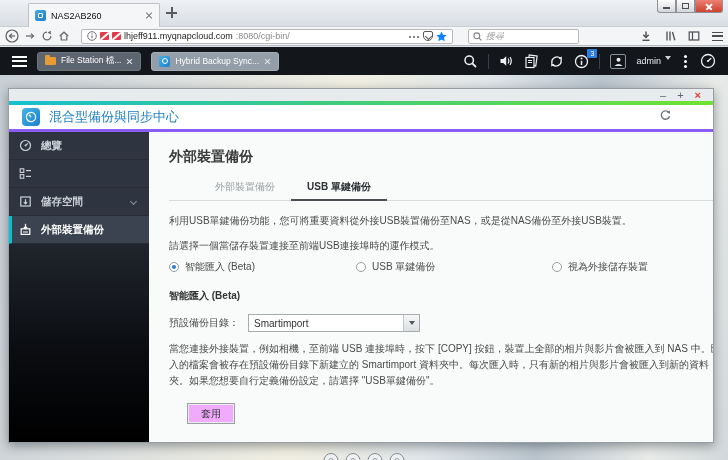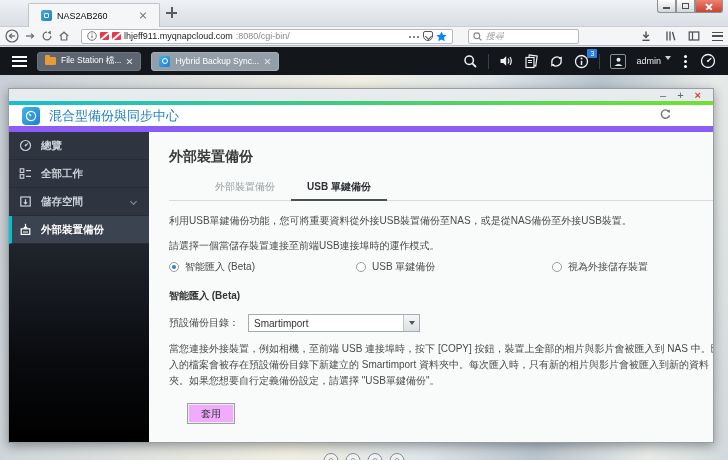--- a/index.html
+++ b/index.html
@@ -5,21 +5,21 @@
   * { margin:0; padding:0; box-sizing:border-box; }
   html,body { width:728px; height:460px; overflow:hidden; }
   body { font-family:"Liberation Sans","DejaVu Sans",sans-serif; }
   #screen { position:relative; width:728px; height:460px; overflow:hidden; background:#dee2e6; }
 
   
   .ff-titlebar { position:absolute; top:0; left:0; right:0; height:27px;
     background:linear-gradient(#eef1f5,#d9dee4); border-bottom:1px solid #c9ccd0; }
   .ff-tab { position:absolute; left:28px; top:3px; width:132px; height:24px;
     background:#f5f6f7; border:1px solid #c2c2c6; border-bottom:none; border-radius:2px 2px 0 0;
-    display:flex; align-items:center; gap:5px; padding:0 12px; font-size:9px; color:#0c0c0d; }
+    display:flex; align-items:center; gap:5px; padding:0 6px; font-size:9px; color:#0c0c0d; }
   .favicon { width:11px; height:11px; border-radius:2px; background:linear-gradient(135deg,#4aa8e0,#1f7ec9);
     position:relative; flex:0 0 auto; }
   .favicon::after { content:""; position:absolute; inset:3px; border:1px solid #fff; border-radius:1px; }
   .tab-title { flex:1; white-space:nowrap; overflow:hidden; }
   .tab-close { width:8px; height:8px; position:relative; flex:0 0 auto; }
   .tab-close::before,.tab-close::after { content:""; position:absolute; top:3.5px; left:0; width:8px; height:1px; background:#74747a; }
   .tab-close::before { transform:rotate(45deg);} .tab-close::after { transform:rotate(-45deg);}
   .ff-newtab { position:absolute; left:166px; top:7px; width:11px; height:11px; }
   .ff-newtab::before { content:""; position:absolute; left:5px; top:0; width:1.5px; height:11px; background:#5a5a5f; }
   .ff-newtab::after  { content:""; position:absolute; top:5px; left:0; width:11px; height:1.5px; background:#5a5a5f; }
@@ -87,21 +87,21 @@
   .caret { width:0; height:0; border-left:3.5px solid transparent; border-right:3.5px solid transparent; border-top:4px solid #cfd4da; }
   .vdots { width:3px; height:3px; border-radius:50%; background:#fff; box-shadow:0 -5px 0 #fff, 0 5px 0 #fff; margin:0 3px; }
 
   
   .app-window { position:absolute; left:8px; top:41px; width:706px; height:355px; background:#fff;
     border:1px solid #989ea6; box-shadow:0 3px 10px rgba(20,25,30,.4); display:flex; flex-direction:column; }
   .win-strip { height:12px; background:#e7ebee; display:flex; justify-content:flex-end; align-items:center;
     gap:11px; padding-right:12px; font-size:11px; line-height:10px; color:#5f666d; }
   .win-strip .c-close { color:#e03c2f; font-weight:bold; }
   .accent { height:4px; background:linear-gradient(90deg,#17bfd0 0%,#3ecb80 45%,#71e231 100%); }
-  .app-titlebar { height:27px; background:#fff; border-bottom:6px solid #8b5cf6;
+  .app-titlebar { height:27px; background:#fff; border-bottom:3px solid #8b5cf6;
     display:flex; align-items:center; gap:9px; padding:0 13px; }
   .app-icon { width:18px; height:18px; border-radius:4px; background:linear-gradient(135deg,#43b6e8,#1d7fd0);
     display:flex; align-items:center; justify-content:center; }
   .app-title { font-size:13px; color:#1e80c4; flex:1; }
   .tb-right { display:flex; align-items:center; gap:22px; padding-right:6px; }
   .gdots { width:3px; height:3px; border-radius:50%; background:#6e747b; box-shadow:0 -4.5px 0 #6e747b, 0 4.5px 0 #6e747b; }
 
   .app-body { flex:1; display:flex; overflow:hidden; }
   .sidebar { width:140px; background:#2e3440; display:flex; flex-direction:column;font-weight:bold; }
   .side-item { height:28px; display:flex; align-items:center; gap:9px; padding:0 10px;
@@ -354,21 +354,20 @@
               </svg>
             <span class="lbl">總覽</span>
           </div>
           <div class="side-item">
             <svg width="13" height="13">
                 <rect x="1.2" y="1.8" width="3.6" height="3.6" fill="none" stroke="#ccd2d9" stroke-width="1.1"></rect>
                 <rect x="1.2" y="7.6" width="3.6" height="3.6" fill="none" stroke="#ccd2d9" stroke-width="1.1"></rect>
                 <line x1="7" y1="3.6" x2="12" y2="3.6" stroke="#ccd2d9" stroke-width="1.2"></line>
                 <line x1="7" y1="9.4" x2="12" y2="9.4" stroke="#ccd2d9" stroke-width="1.2"></line>
               </svg>
-            <span class="lbl">全部工作</span>
           </div>
           <div class="side-item">
             <svg width="13" height="13">
                 <rect x="1.8" y="2" width="9.4" height="9" fill="none" stroke="#ccd2d9" stroke-width="1.2"></rect>
                 <line x1="6.5" y1="4.2" x2="6.5" y2="8.6" stroke="#ccd2d9" stroke-width="1.2"></line>
                 <polyline points="4.8,7.2 6.5,8.9 8.2,7.2" fill="none" stroke="#ccd2d9" stroke-width="1.2"></polyline>
               </svg>
             <span class="lbl">儲存空間</span>
             <span class="chev"></span>
           </div>

